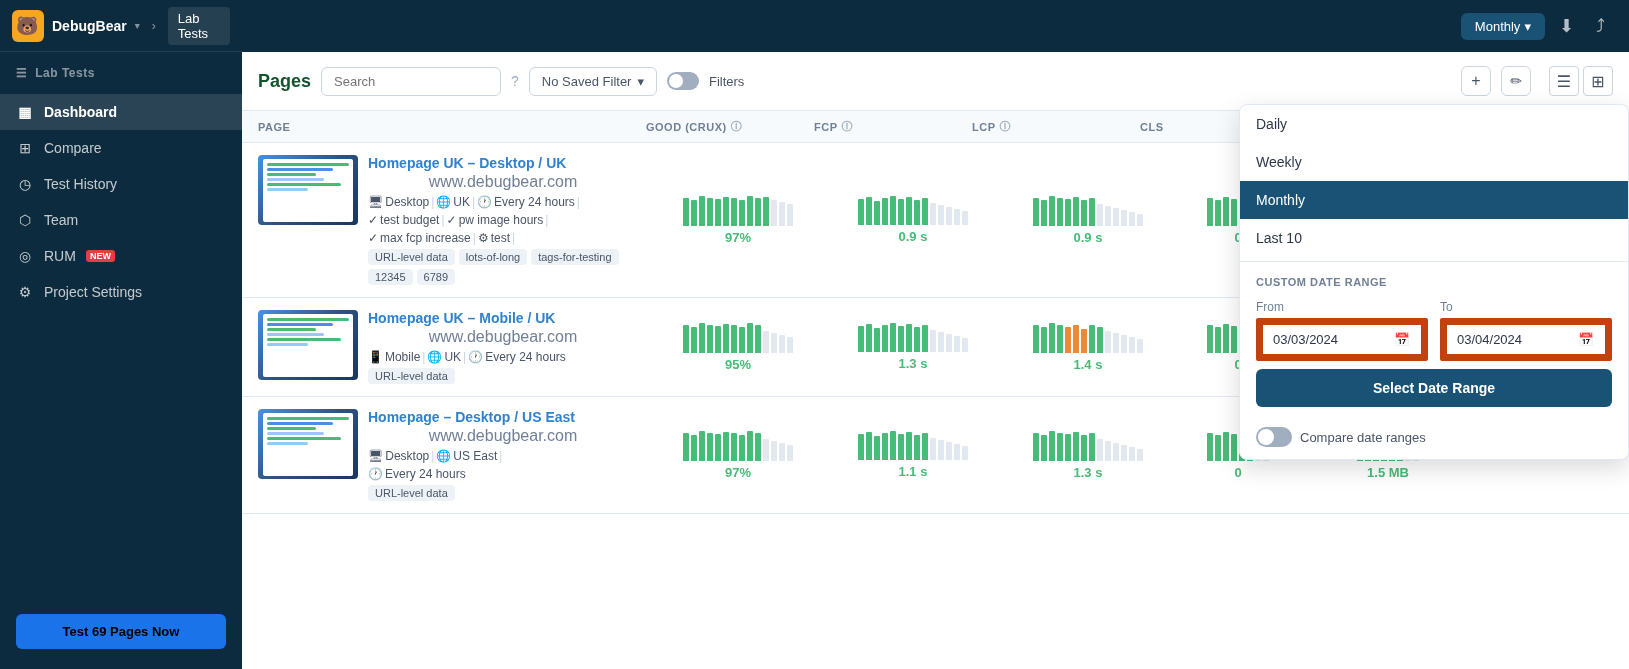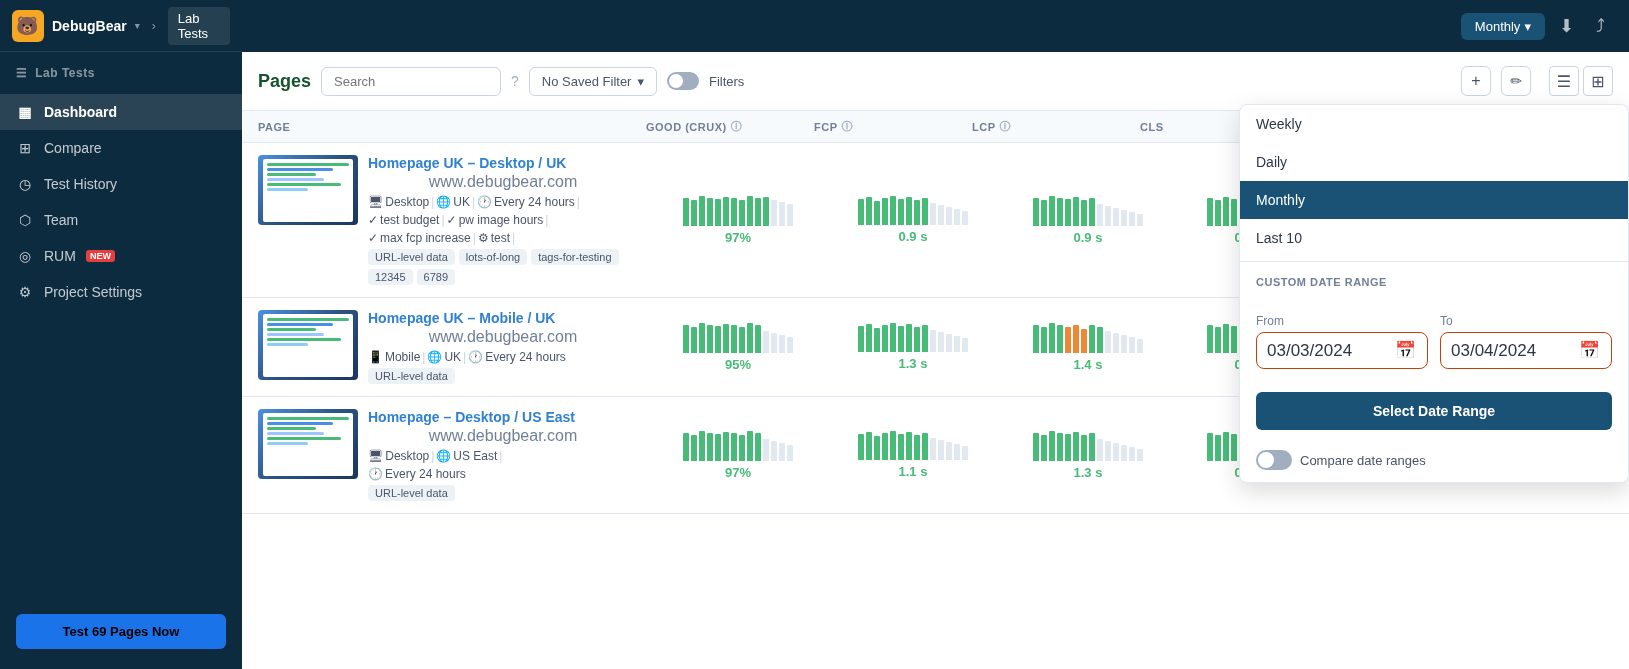--- a/index.html
+++ b/index.html
@@ -261,30 +261,29 @@
       font-size: 11px;
       font-weight: 600;
       color: #718096;
       text-transform: uppercase;
       letter-spacing: 0.5px;
     }
     .date-inputs {
       display: grid;
       grid-template-columns: 1fr 1fr;
       gap: 12px;
-      padding: 6px 16px 23px;
-      margin-top: 14px;
+      padding: 6px 16px 8px;
     }
     .date-label { font-size: 12px; color: #718096; margin-bottom: 4px; }
     .date-input-wrapper {
-      border: 1px solid #c2410c;
-      border-radius: 8px;
+      border: 7px solid #c2410c;
+      border-radius: 2px;
       padding: 7px 10px;
       display: flex; align-items: center; justify-content: space-between;
-      font-size: 17px; color: #2d3748;
+      font-size: 13px; color: #2d3748;
     }
     .select-range-btn {
       margin: 0 16px 12px;
       background: #1a5276;
       color: #fff;
       border: none;
       border-radius: 6px;
       padding: 11px;
       font-size: 14px;
       font-weight: 600;
@@ -798,22 +797,22 @@
           <div class="bar green" style="height:27px"></div>
           <div class="bar green" style="height:28px"></div>
           <div class="bar gray" style="height:22px"></div>
           <div class="bar gray" style="height:20px"></div>
         </div>
         <div class="metric-val">1.5 MB</div>
       </div>
     </div>
 
     <div class="dropdown-overlay">
+      <div class="dropdown-item">Daily</div>
       <div class="dropdown-item">Weekly</div>
-      <div class="dropdown-item">Daily</div>
       <div class="dropdown-item selected">Monthly</div>
       <div class="dropdown-item">Last 10</div>
       <div class="dropdown-divider"></div>
       <div class="custom-range-header">CUSTOM DATE RANGE</div>
       <div class="date-inputs">
         <div>
           <div class="date-label">From</div>
           <div class="date-input-wrapper">
             <span>03/03/2024</span>
             <span>📅</span>

